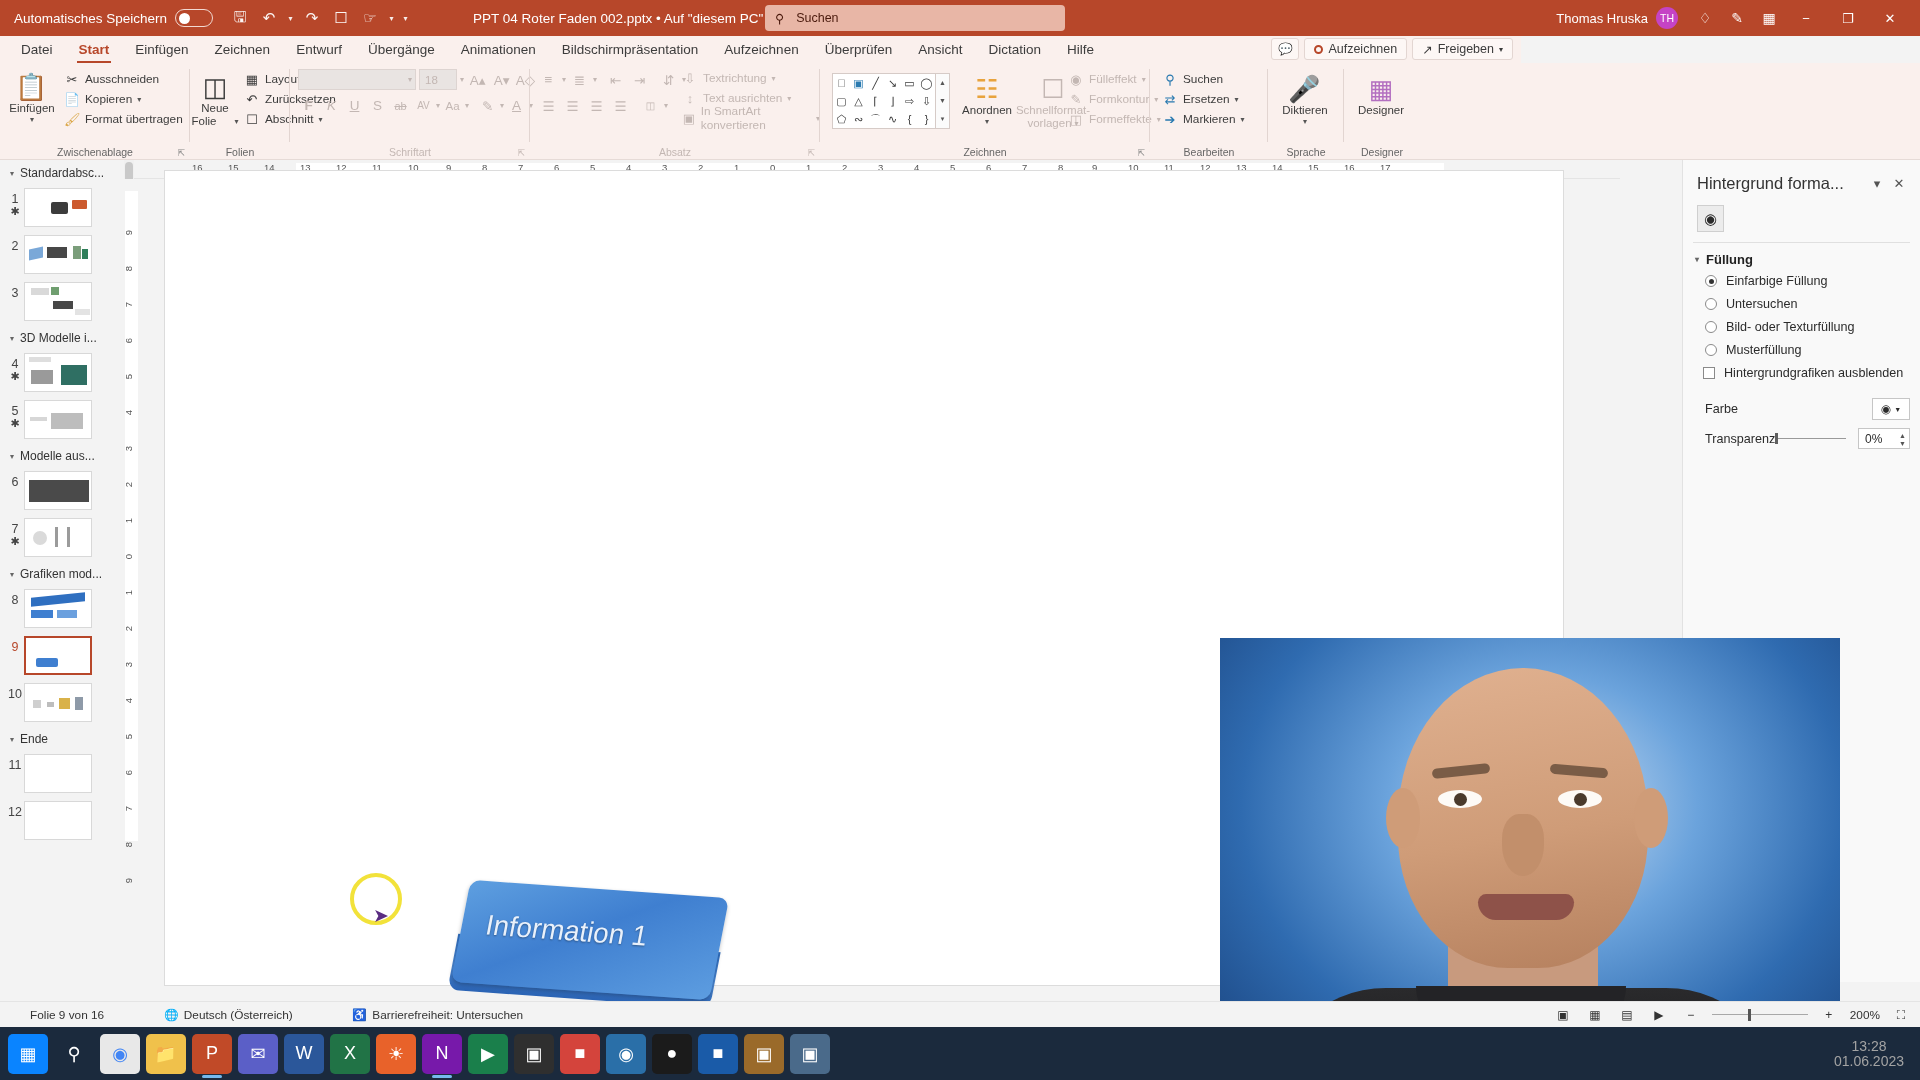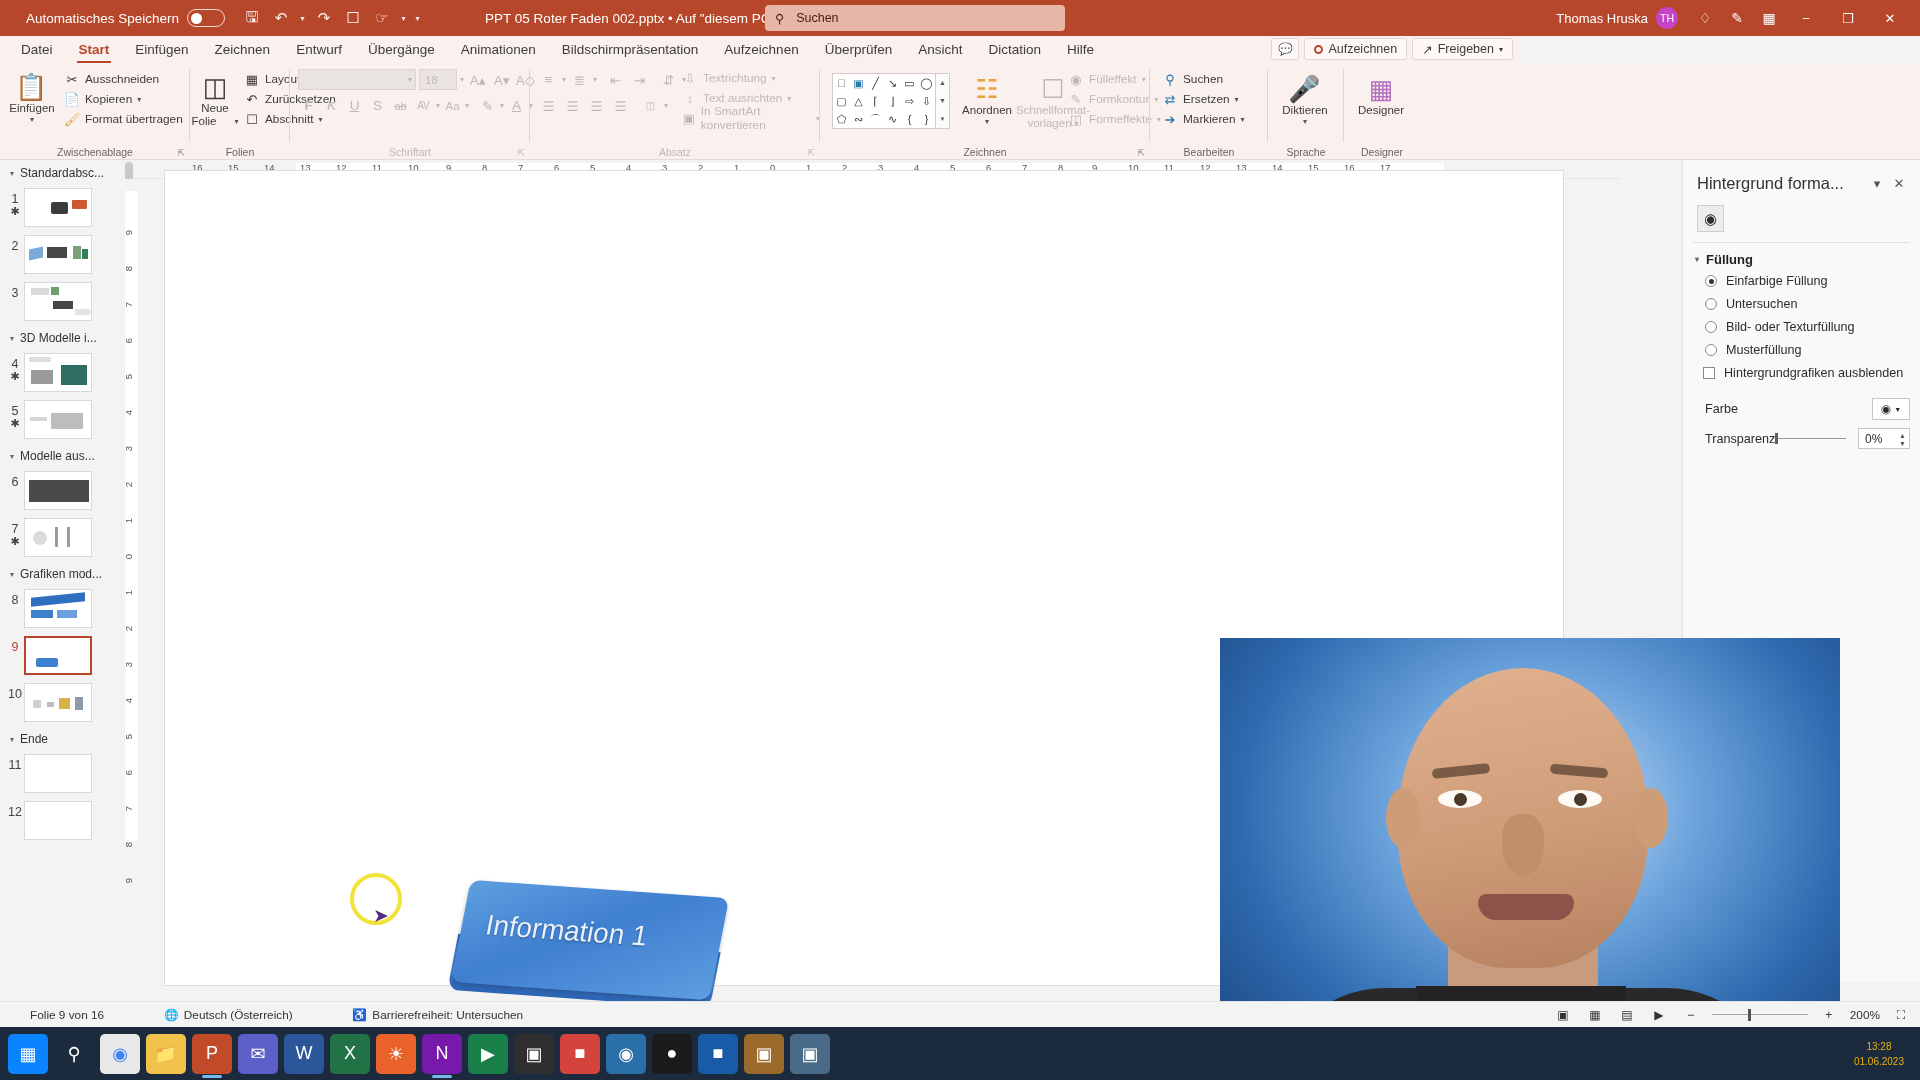--- a/index.html
+++ b/index.html
@@ -11,21 +11,21 @@
     background: #f3f3f3;
     -webkit-font-smoothing: antialiased;
   }
   .app { position: relative; width: 1920px; height: 1080px; }
 
   
   .titlebar {
     position: absolute; top: 0; left: 0; width: 1920px; height: 36px;
     background: #b7472a; display: flex; align-items: center; color: #fff;
   }
-  .autosave { display: flex; align-items: center; gap: 8px; margin-left: 26px; font-size: 13.5px; }
+  .autosave { display: flex; align-items: center; gap: 8px; margin-left: 14px; font-size: 13.5px; }
   .toggle {
     width: 38px; height: 18px; border-radius: 9px; border: 1.5px solid #f2d9d2;
     background: #b7472a; position: relative;
   }
   .toggle::after {
     content: ""; position: absolute; left: 3px; top: 2.5px;
     width: 11px; height: 11px; border-radius: 50%; background: #fff;
   }
   .qat { display: flex; align-items: center; gap: 3px; margin-left: 14px; }
   .qbtn {
@@ -235,21 +235,21 @@
     position: absolute; left: 0; bottom: 0; width: 1920px; height: 53px;
     background: #1b2a3d; display: flex; align-items: center; padding-left: 8px; gap: 6px;
   }
   .tbapp {
     width: 40px; height: 40px; border-radius: 5px; display: flex; align-items: center; justify-content: center;
     font-size: 18px; color: #fff; position: relative;
   }
   .tbapp.active::after {
     content: ""; position: absolute; bottom: -4px; left: 10px; width: 20px; height: 2.5px; background: #76b9ed; border-radius: 2px;
   }
-  .clock { position: absolute; right: 16px; color: #eab308; font-size: 10px; text-align: center; line-height: 15px; margin-left: 40px; }
+  .clock { position: absolute; right: 16px; color: #a3a3a3; font-size: 14px; text-align: center; line-height: 15px; margin-left: 40px; }
 
   
   .webcam {
     position: absolute; left: 1220px; top: 638px; width: 620px; height: 442px;
     background: radial-gradient(ellipse at 52% 38%, #cfe2f5 0%, #6ba3dc 34%, #2f6bb0 66%, #18407a 100%);
     overflow: hidden;
   }
   .wc-neck { position: absolute; left: 228px; top: 268px; width: 150px; height: 120px; background: #c89a7e; border-radius: 40px 40px 0 0; }
   .wc-head {
     position: absolute; left: 178px; top: 30px; width: 250px; height: 300px;
@@ -290,21 +290,21 @@
       <span class="qbtn">🖫</span>
       <span class="qbtn">↶</span>
       <span class="qcaret">▾</span>
       <span class="qbtn">↷</span>
       <span class="qbtn">☐</span>
       <span class="qbtn">☞</span>
       <span class="qcaret">▾</span>
       <span class="qcaret">▾</span>
     </div>
     <div class="doctitle">
-      <span>PPT 05 Roter Faden 002.pptx</span>
+      <span>PPT 04 Roter Faden 002.pptx</span>
       <span>•</span>
       <span>Auf "diesem PC" gespeichert</span>
       <span class="caret">▾</span>
     </div>
     <div class="searchbox">
       <span>⚲</span>
       <span>Suchen</span>
     </div>
     <div class="tb-right">
       <span class="user">Thomas Hruska</span>

